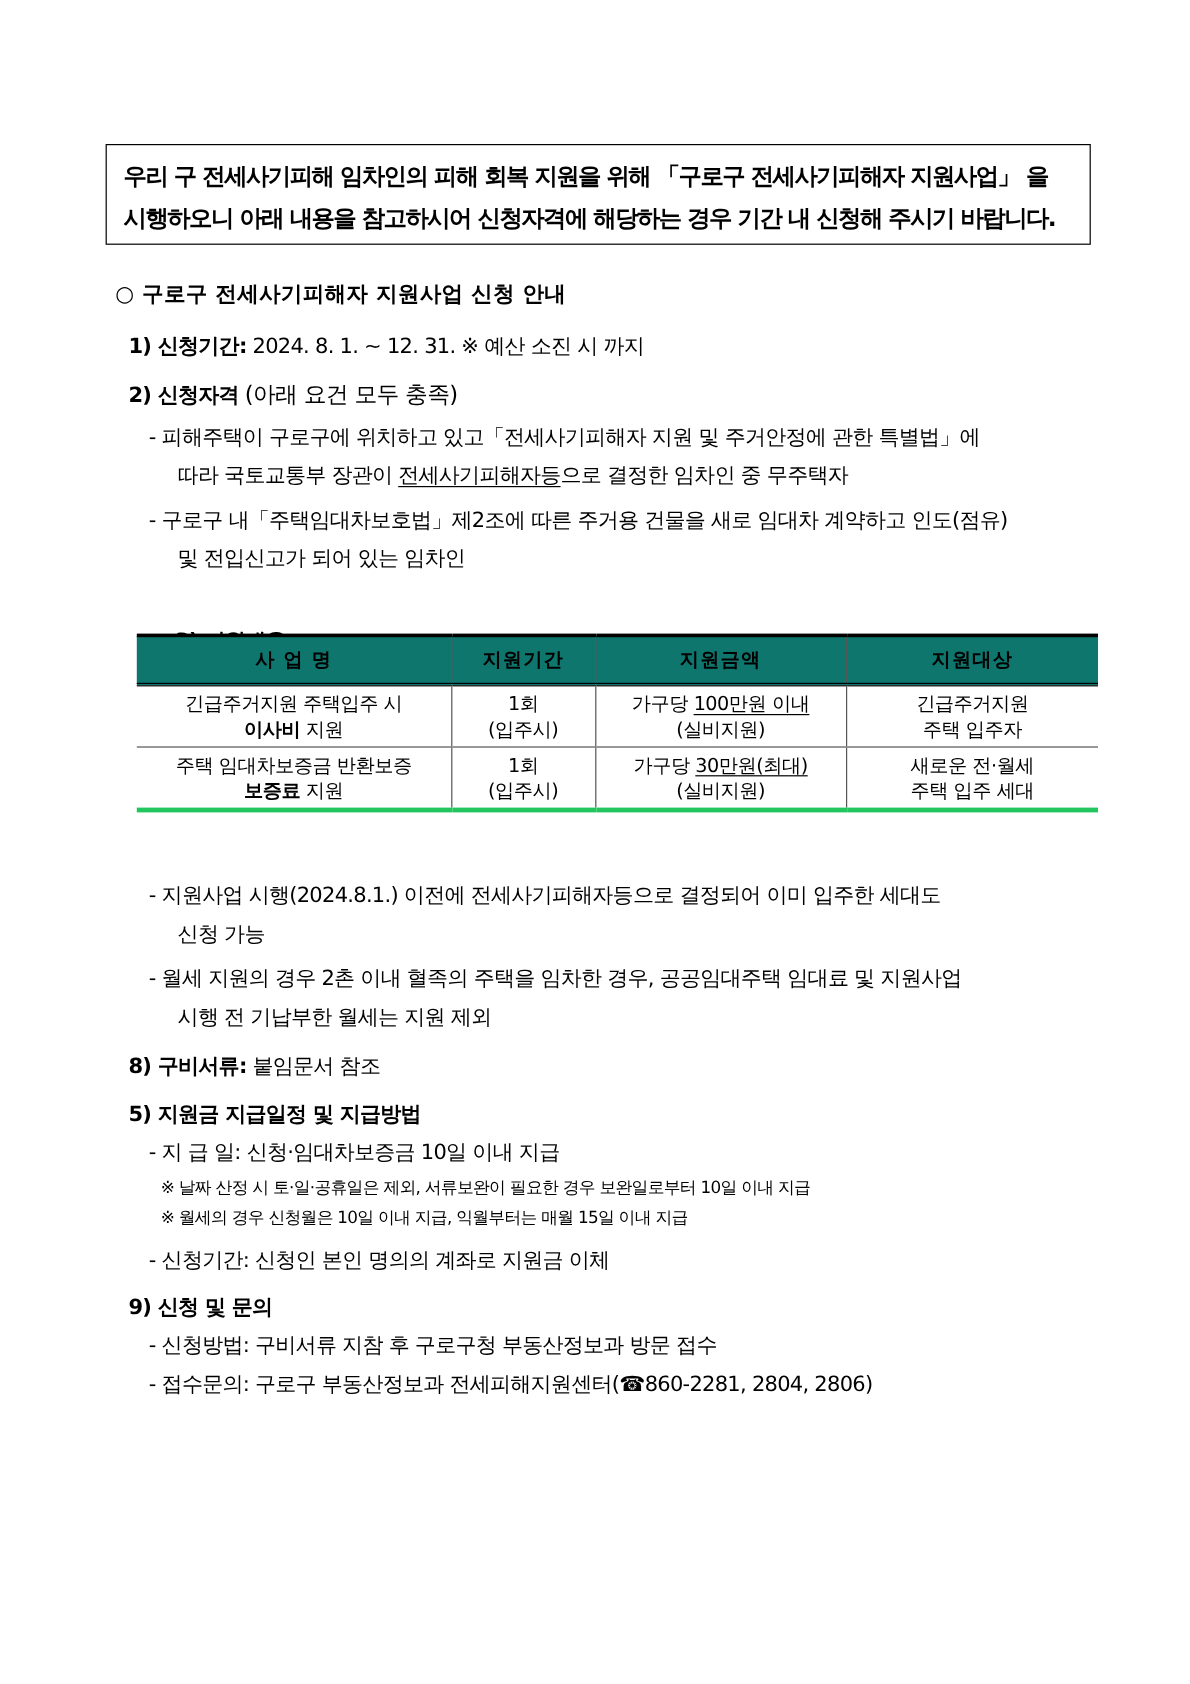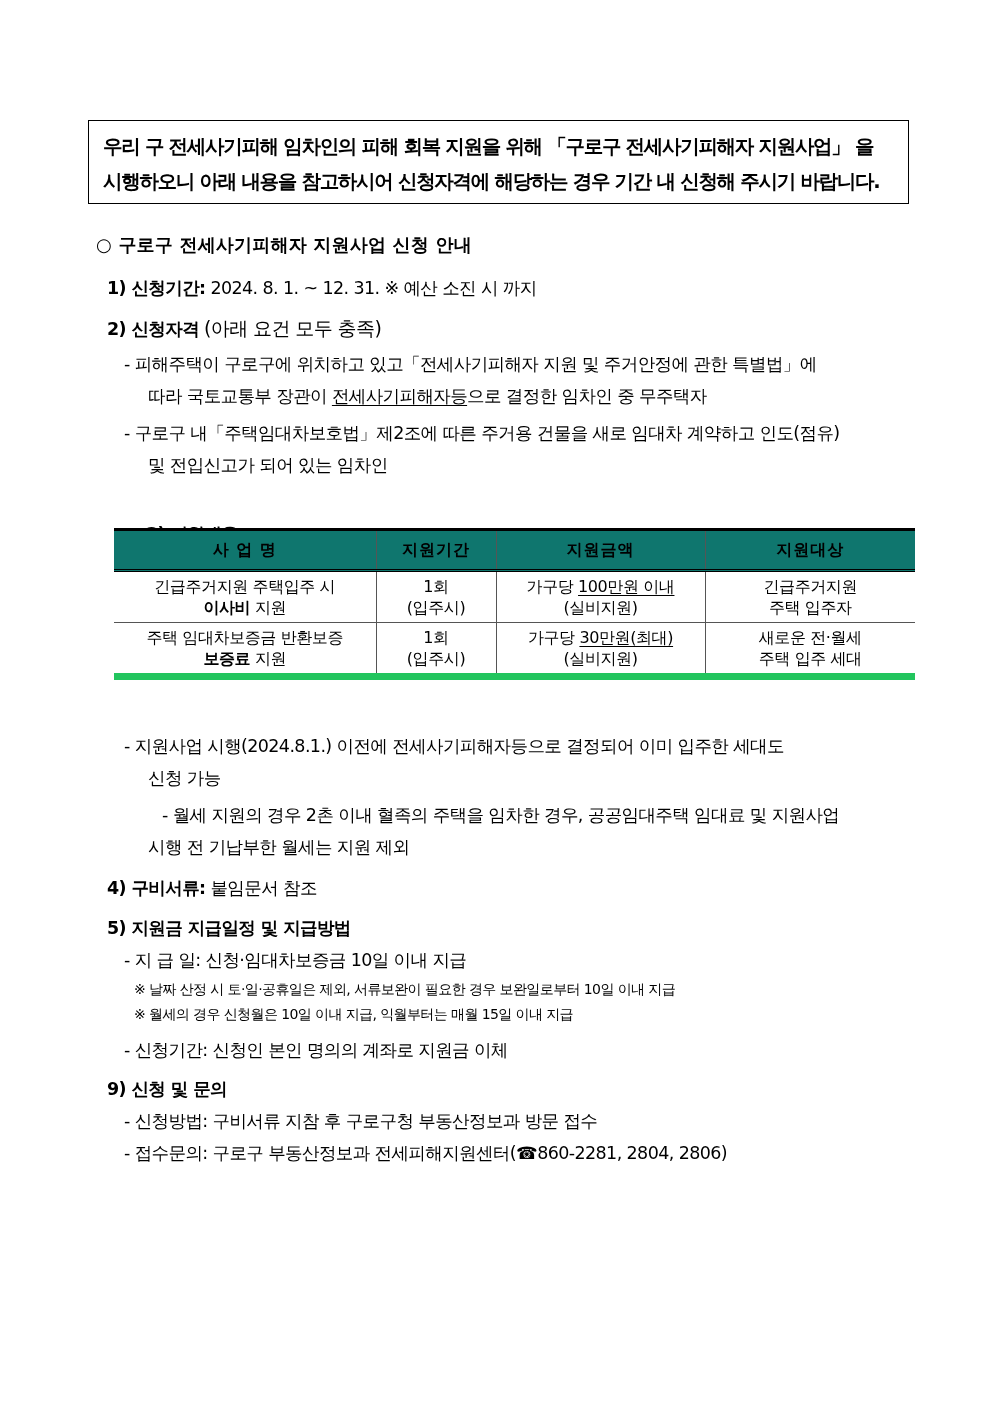--- a/index.html
+++ b/index.html
@@ -15,21 +15,21 @@
   .sec b { font-weight:bold; }
   .small { font-size:13.5px; }
   .body17 { font-size:17.5px; }
   .u { text-decoration:underline; text-underline-offset:3px; }
   table.support { position:absolute; left:114px; top:528px; width:801px; border-collapse:collapse;
                   font-size:16px; letter-spacing:-0.4px; }
   table.support th { background:#0f766e; font-weight:bold; height:36px; border-top:3px solid #000;
                      border-bottom:3px double #000; letter-spacing:1px; }
   table.support td { text-align:center; line-height:21px; height:50px; border-bottom:1px solid #555;
                      padding:0; vertical-align:middle; }
-  table.support tr:last-child td { border-bottom:7px solid #22c55e; }
+  table.support tr:last-child td { border-bottom:4px solid #22c55e; }
   table.support th + th, table.support td + td { border-left:1px solid #555; }
   .cell-line { display:block; }
 </style>
 </head>
 <body>
 
 <div class="intro-box">
   <div class="intro-line" style="top:12px;">우리 구 전세사기피해 임차인의 피해 회복 지원을 위해 「구로구 전세사기피해자 지원사업」 을</div>
   <div class="intro-line" style="top:47px;">시행하오니 아래 내용을 참고하시어 신청자격에 해당하는 경우 기간 내 신청해 주시기 바랍니다.</div>
 </div>
@@ -110,25 +110,25 @@
       <td>
         <span class="cell-line">새로운 전·월세</span>
         <span class="cell-line">주택 입주 세대</span>
       </td>
     </tr>
   </tbody>
 </table>
 
 <div class="abs body17" style="left:124px; top:734px;">- 지원사업 시행(2024.8.1.) 이전에 전세사기피해자등으로 결정되어 이미 입주한 세대도</div>
 <div class="abs body17" style="left:148px; top:766px;">신청 가능</div>
-<div class="abs body17" style="left:124px; top:803px;margin-left:38px;">- 월세 지원의 경우 2촌 이내 혈족의 주택을 임차한 경우, 공공임대주택 임대료 및 지원사업</div>
+<div class="abs body17" style="left:124px; top:803px;">- 월세 지원의 경우 2촌 이내 혈족의 주택을 임차한 경우, 공공임대주택 임대료 및 지원사업</div>
 <div class="abs body17" style="left:148px; top:835px;">시행 전 기납부한 월세는 지원 제외</div>
 
 <div class="abs sec" style="left:107px; top:876px;">
-  <b>4) 구비서류:</b>
+  <b>8) 구비서류:</b>
   <span>붙임문서 참조</span>
 </div>
 
 <div class="abs sec" style="left:107px; top:916px;">
   <b>5) 지원금 지급일정 및 지급방법</b>
 </div>
 <div class="abs body17" style="left:124px; top:948px;">- 지 급 일: 신청·임대차보증금 10일 이내 지급</div>
 <div class="abs" style="left:134px; top:981px; font-size:14px;">※ 날짜 산정 시 토·일·공휴일은 제외, 서류보완이 필요한 경우 보완일로부터 10일 이내 지급</div>
 <div class="abs" style="left:134px; top:1006px; font-size:14px;">※ 월세의 경우 신청월은 10일 이내 지급, 익월부터는 매월 15일 이내 지급</div>
 <div class="abs body17" style="left:124px; top:1038px;">- 신청기간: 신청인 본인 명의의 계좌로 지원금 이체</div>

